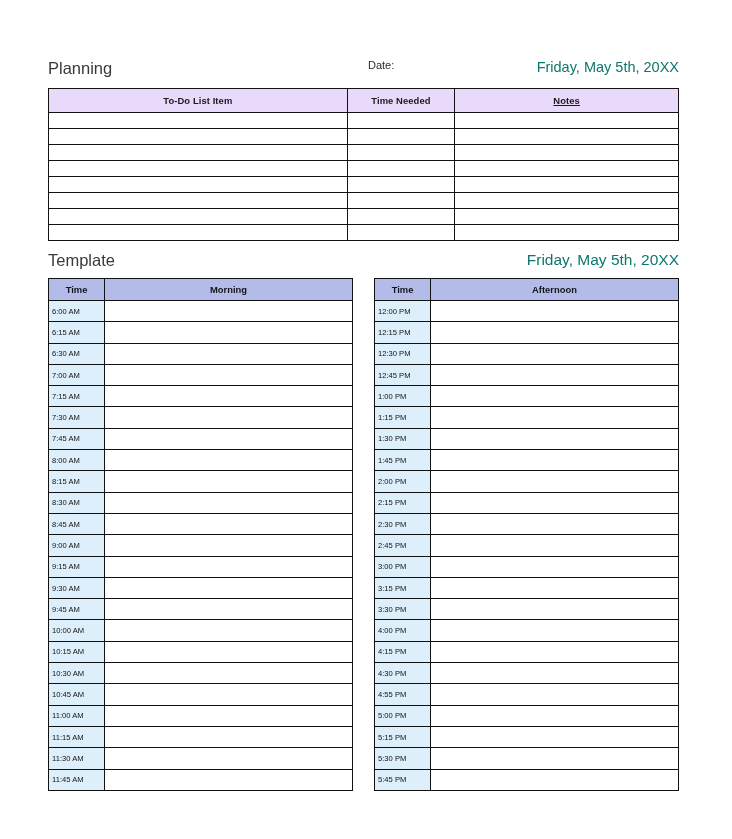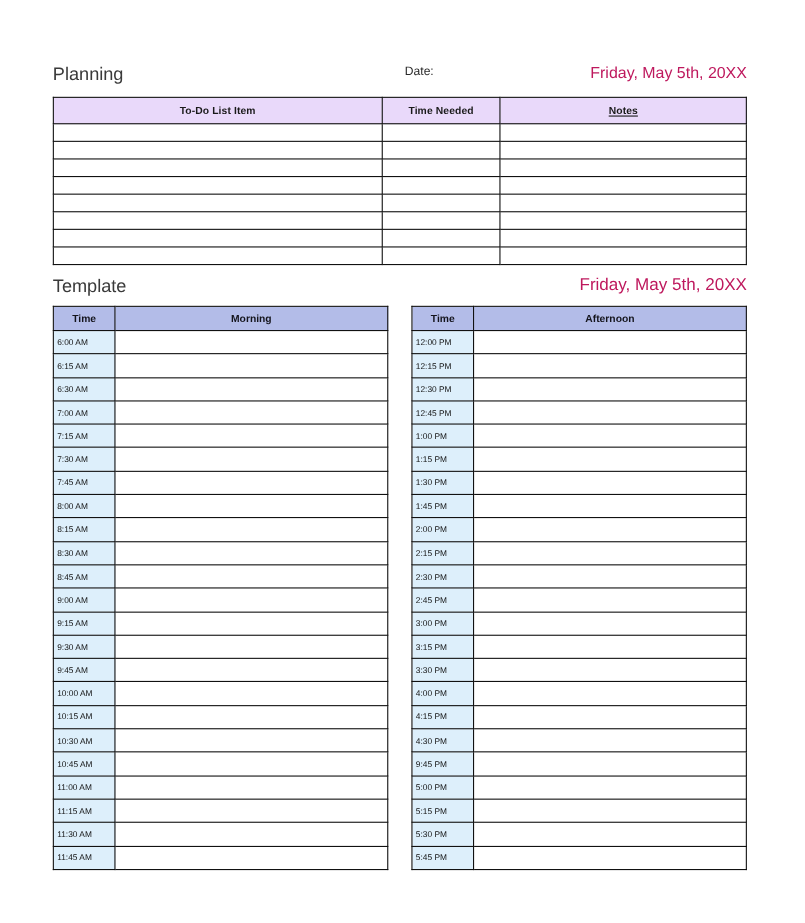--- a/index.html
+++ b/index.html
@@ -53,21 +53,21 @@
     position: absolute;
     left: 320px;
     font-size: 11px;
     color: #2b2b2b;
     white-space: nowrap;
   }
   .date-value {
     position: absolute;
     right: 0;
     font-size: 14.5px;
-    color: #be185d;
+    color: #0f766e;
     white-space: nowrap;
   }
   .planning-head { top: 59px; }
   .schedule-head { top: 251px; }
   .schedule-head .date-value { font-size: 15.5px; }
 
   
   table {
     border-collapse: collapse;
     table-layout: fixed;
@@ -385,21 +385,21 @@
           </tr>
           <tr>
             <td class="t-time">4:15 PM</td>
             <td class="t-slot"></td>
           </tr>
           <tr>
             <td class="t-time">4:30 PM</td>
             <td class="t-slot"></td>
           </tr>
           <tr>
-            <td class="t-time">9:45 PM</td>
+            <td class="t-time">4:55 PM</td>
             <td class="t-slot"></td>
           </tr>
           <tr>
             <td class="t-time">5:00 PM</td>
             <td class="t-slot"></td>
           </tr>
           <tr>
             <td class="t-time">5:15 PM</td>
             <td class="t-slot"></td>
           </tr>

